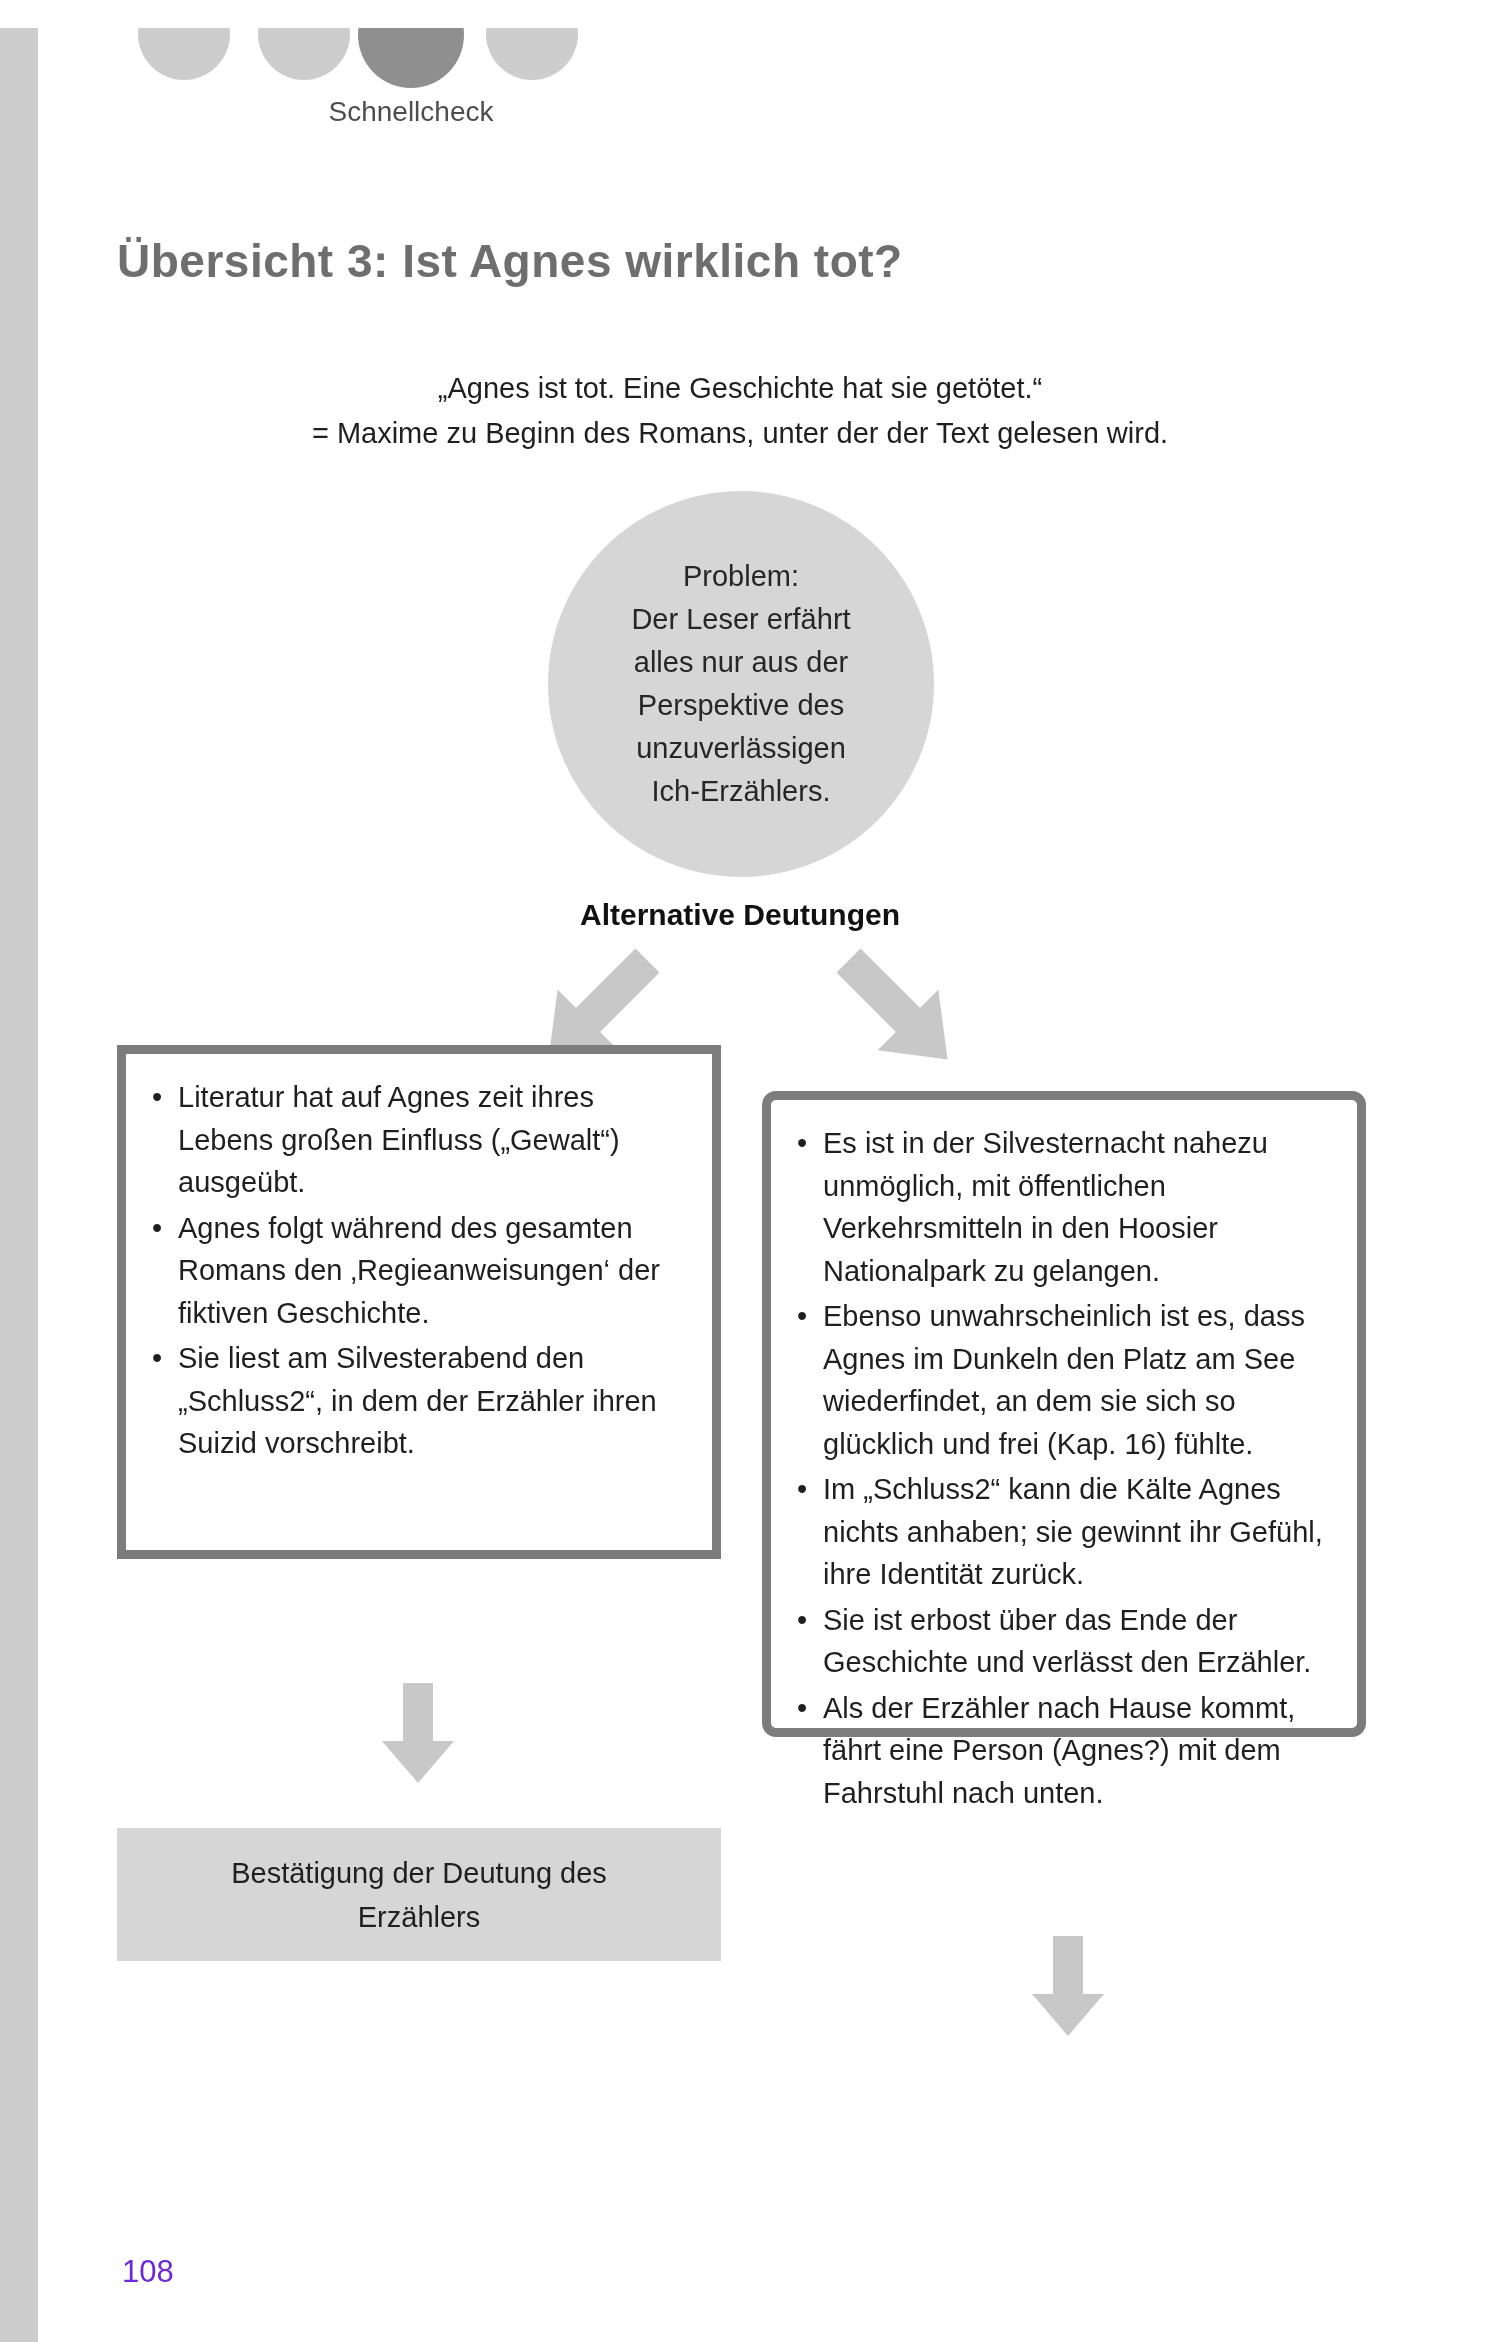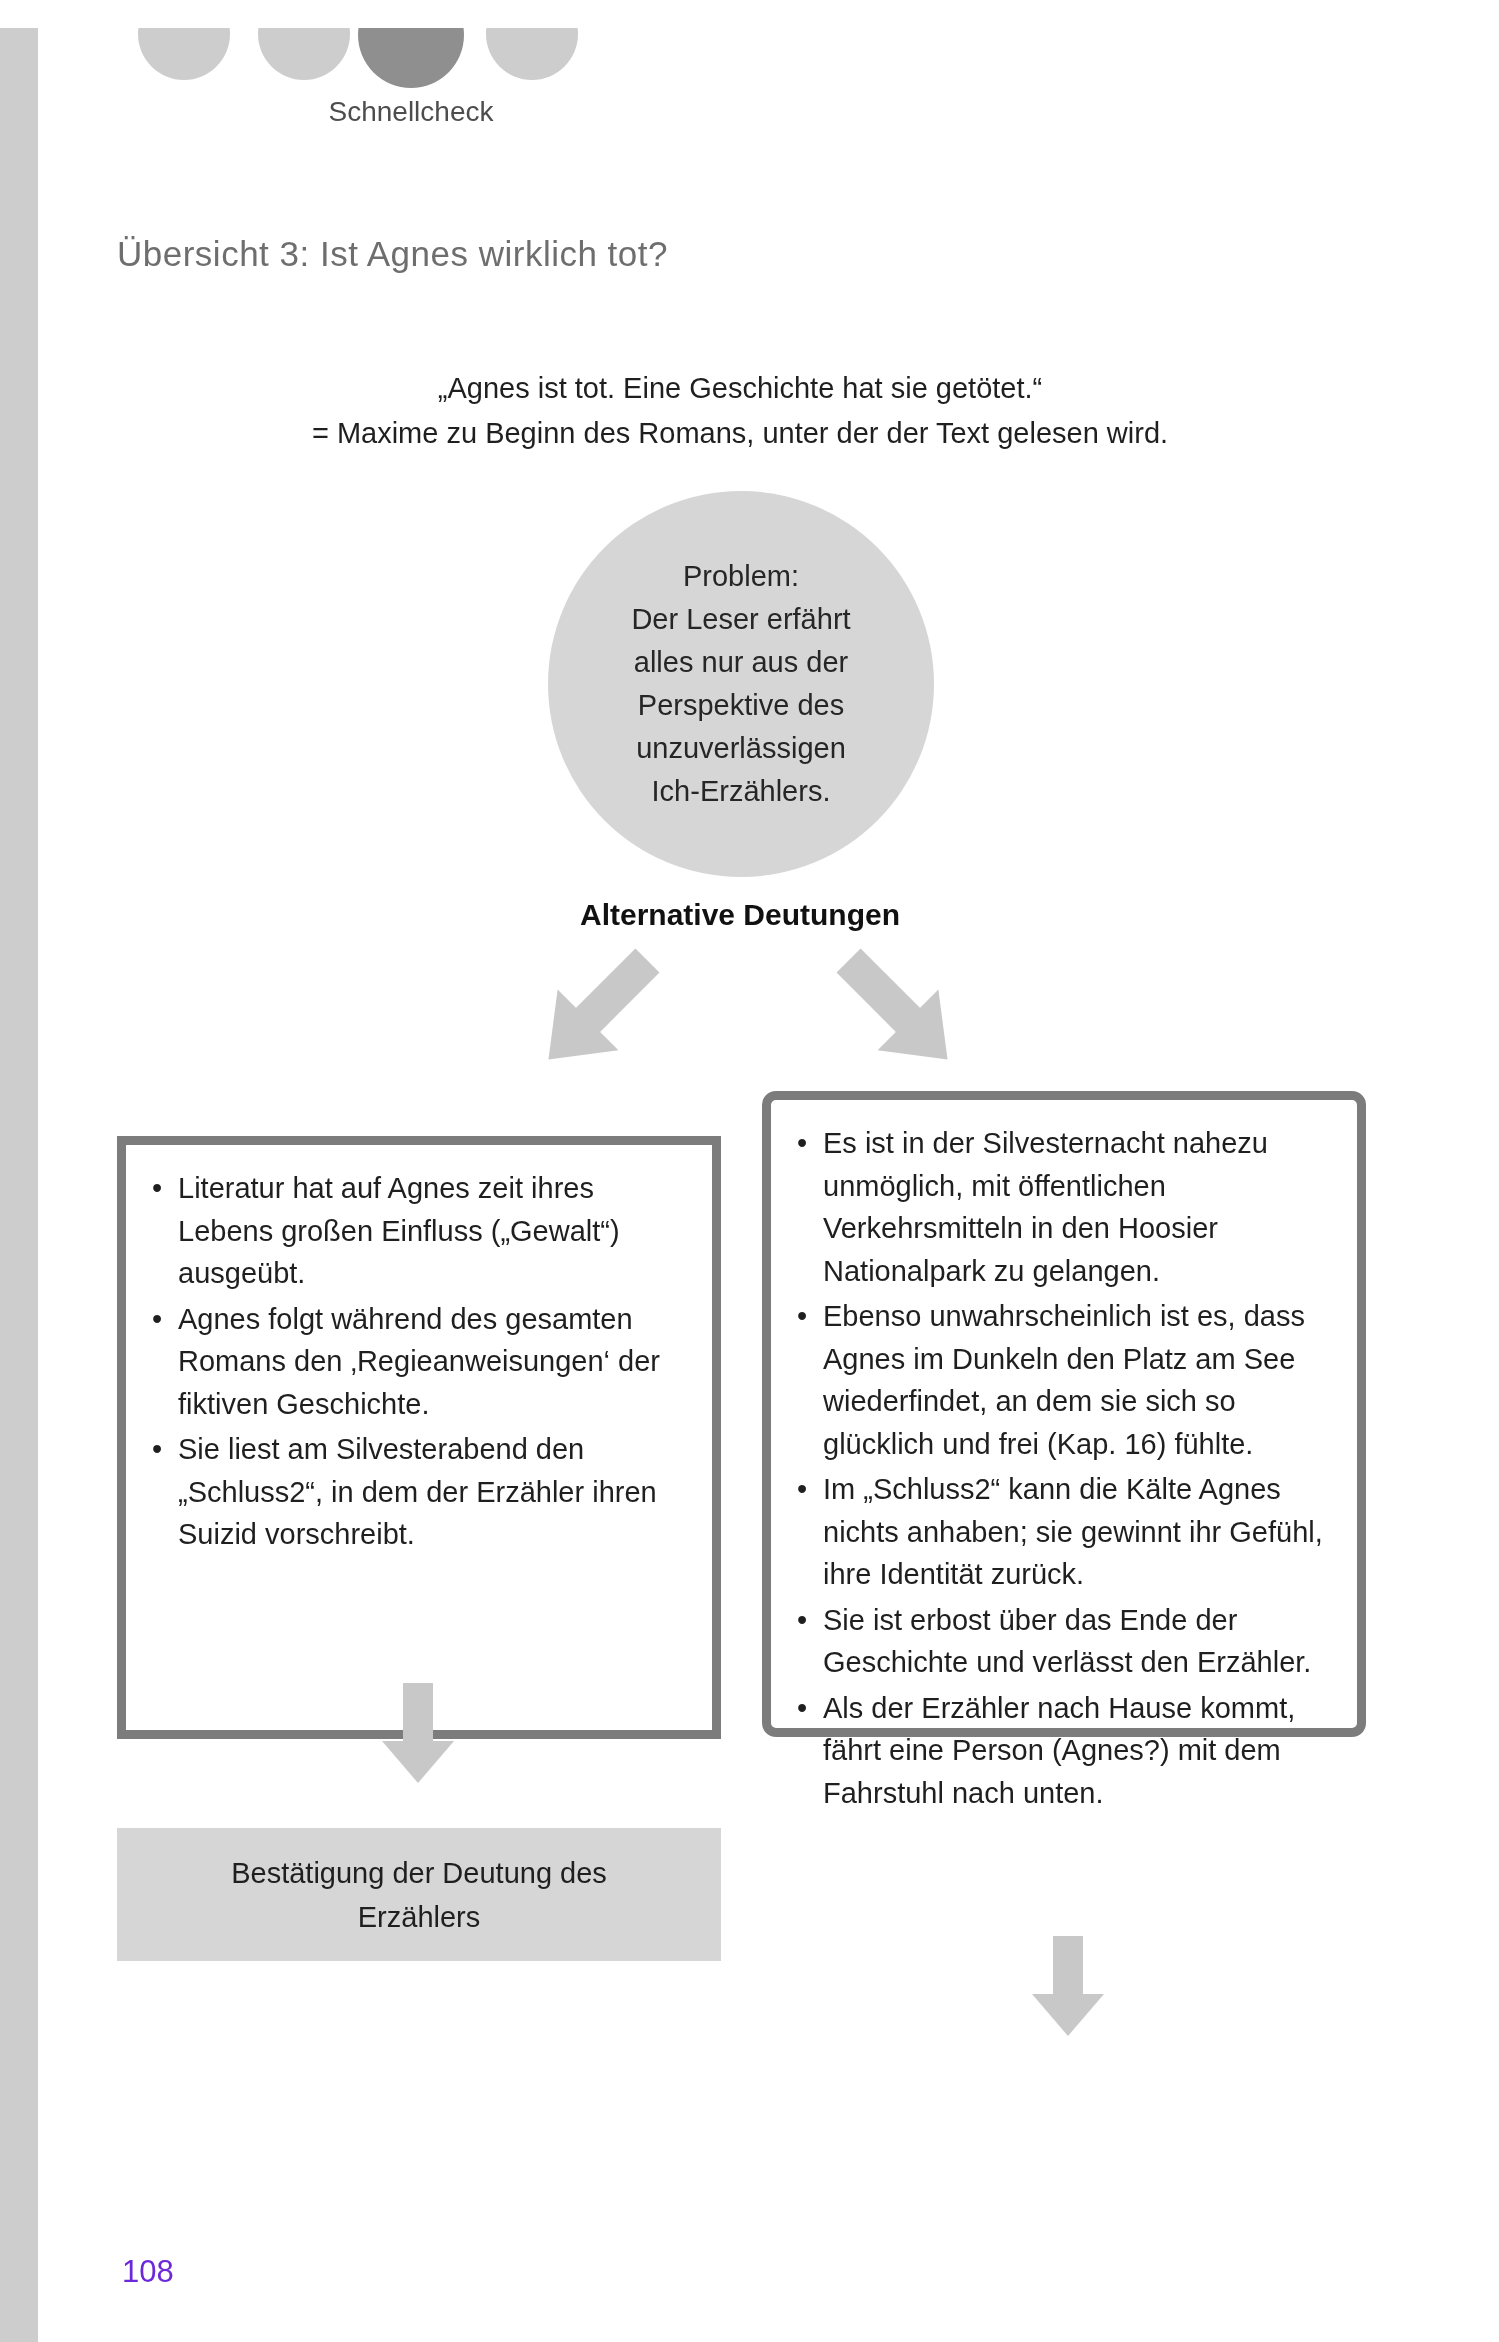--- a/index.html
+++ b/index.html
@@ -34,22 +34,22 @@
     position: absolute;
     left: 411px; top: 68px;
     transform: translateX(-50%);
     font-size: 28px;
     color: #4d4d4d;
     white-space: nowrap;
   }
   .page-title {
     position: absolute;
     left: 117px; top: 206px;
-    font-size: 35px;
-    font-weight: 400;
+    font-size: 46px;
+    font-weight: 700;
     color: #6e6e6e;
     letter-spacing: 0.5px;
     white-space: nowrap;
   }
   .maxim {
     position: absolute;
     left: 160px; top: 338px;
     width: 1160px;
     text-align: center;
     font-size: 29px;
@@ -89,21 +89,21 @@
   .list-box {
     position: absolute;
     background: #ffffff;
     border: 9px solid #7c7c7c;
     box-sizing: border-box;
     padding: 22px 22px 20px 18px;
     font-size: 29px;
     line-height: 42.5px;
     color: #1f1f1f;
   }
-  .box-left  { left: 117px; top: 1108px; width: 604px; height: 603px; }
+  .box-left  { left: 117px; top: 1017px; width: 604px; height: 514px; }
   .box-right { left: 762px; top: 1063px; width: 604px; height: 646px; border-radius: 14px; }
   .list-box ul { margin: 0; padding: 0; list-style: none; }
   .list-box li { position: relative; padding-left: 34px; margin-bottom: 3px; }
   .list-box li::before { content: "\2022"; position: absolute; left: 8px; }
   .result-box {
     position: absolute;
     background: #d6d6d6;
     display: flex;
     align-items: center;
     justify-content: center;

